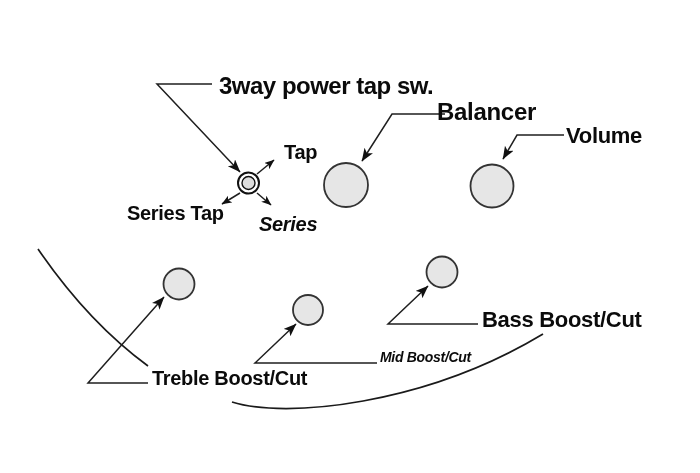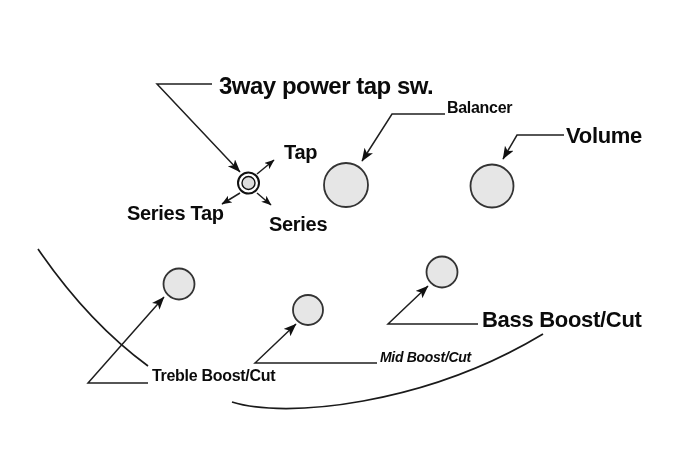--- a/index.html
+++ b/index.html
@@ -26,28 +26,28 @@
     color: #0b0b0b;
     white-space: nowrap;
     line-height: 1;
     letter-spacing: -0.3px;
   }
   .lbl-title {
     left: 219px; top: 74px;
     font-size: 24px;
     letter-spacing: -0.5px;
   }
-  .lbl-balancer { left: 447px; top: 100px; font-size: 16px; }
+  .lbl-balancer { left: 437px; top: 100px; font-size: 24px; }
   .lbl-volume   { left: 566px; top: 125px; font-size: 22px; }
   .lbl-tap      { left: 284px; top: 142px; font-size: 20px; }
   .lbl-powertap { left: 127px; top: 203px; font-size: 20px; }
-  .lbl-series   { left: 269px; top: 214px; font-size: 20px; }
+  .lbl-series   { left: 259px; top: 214px; font-size: 20px; font-style: italic; }
   .lbl-bass     { left: 482px; top: 309px; font-size: 22px; }
   .lbl-mid      { left: 380px; top: 350px; font-size: 14px; font-style: italic; }
-  .lbl-treble   { left: 152px; top: 368px; font-size: 16px; }
+  .lbl-treble   { left: 152px; top: 368px; font-size: 20px; }
 </style>
 </head>
 <body>
 
 <div id="stage">
 
   <svg id="linework" width="700" height="473" viewBox="0 0 700 473" xmlns="http://www.w3.org/2000/svg">
     <defs>
       <marker id="arrow" markerUnits="userSpaceOnUse" markerWidth="14" markerHeight="12" refX="12.5" refY="5" orient="auto">
         <path d="M0,0 L13,5 L0,10 L3.2,5 Z" fill="#111111"></path>

